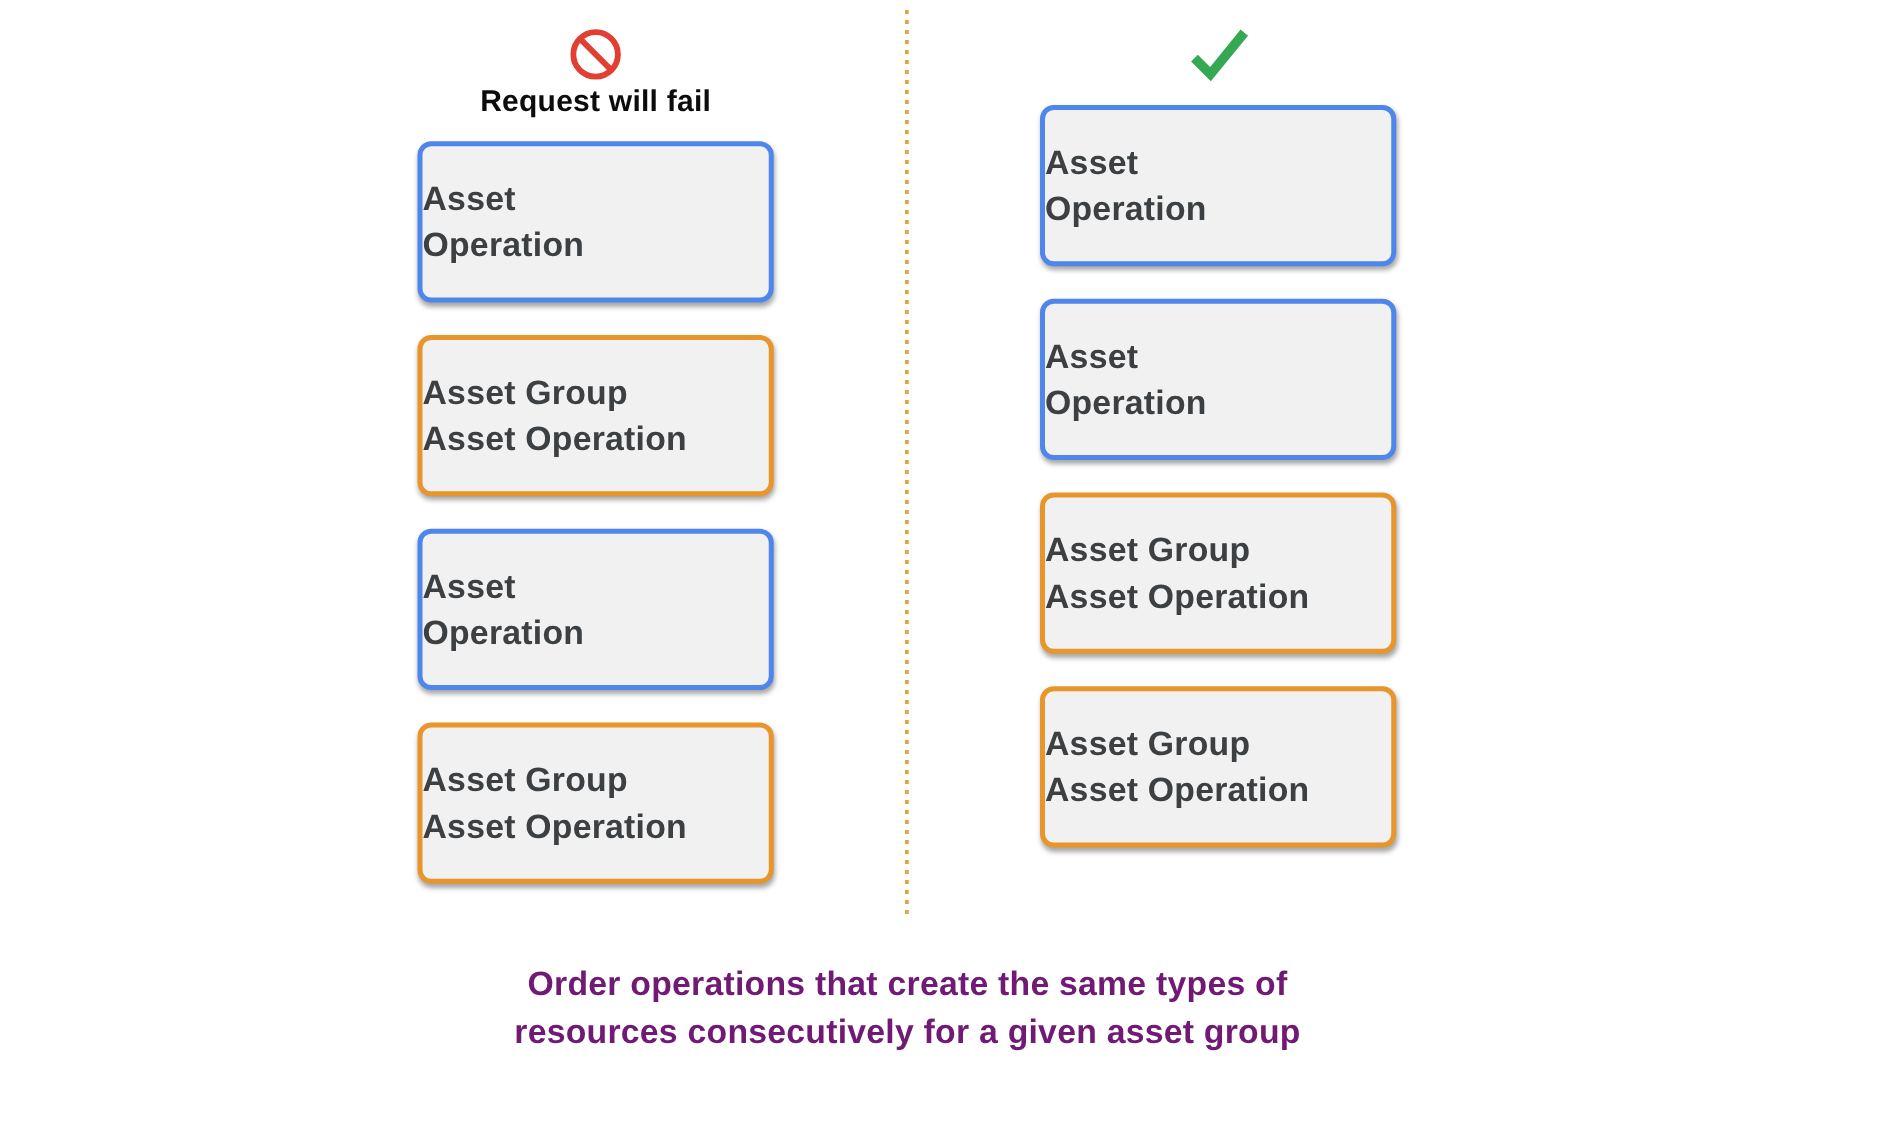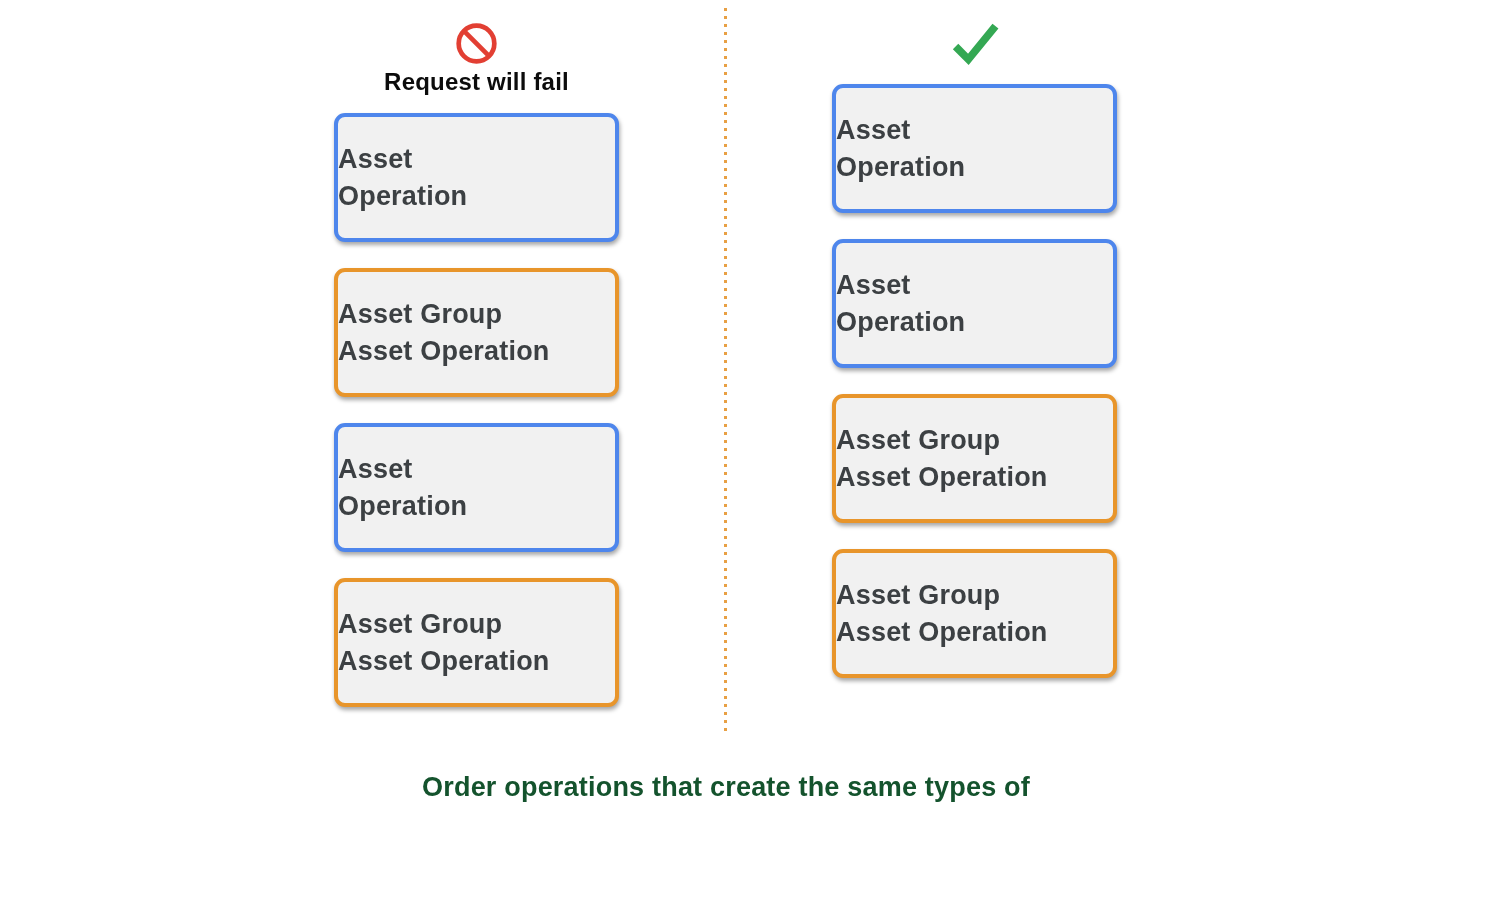--- a/index.html
+++ b/index.html
@@ -82,21 +82,21 @@
   }
 
   .caption {
     position: absolute;
     top: 768px;
     left: 76px;
     width: 1300px;
     text-align: center;
     font-size: 27px;
     font-weight: bold;
-    color: #14532d;
+    color: #701a75;
     line-height: 38px;
     letter-spacing: 0.2px;
   }
 
   .prohibited-stroke {
     stroke: var(--fail-icon);
     fill: none;
     stroke-width: 5;
   }
   .check-stroke {
@@ -159,15 +159,16 @@
       <span>Asset Operation</span>
     </div>
     <div class="box asset-group">
       <span>Asset Group</span>
       <span>Asset Operation</span>
     </div>
   </div>
 
   <div class="caption">
     <div>Order operations that create the same types of</div>
+    <div>resources consecutively for a given asset group</div>
   </div>
 
 </div>
 
 </body></html>

